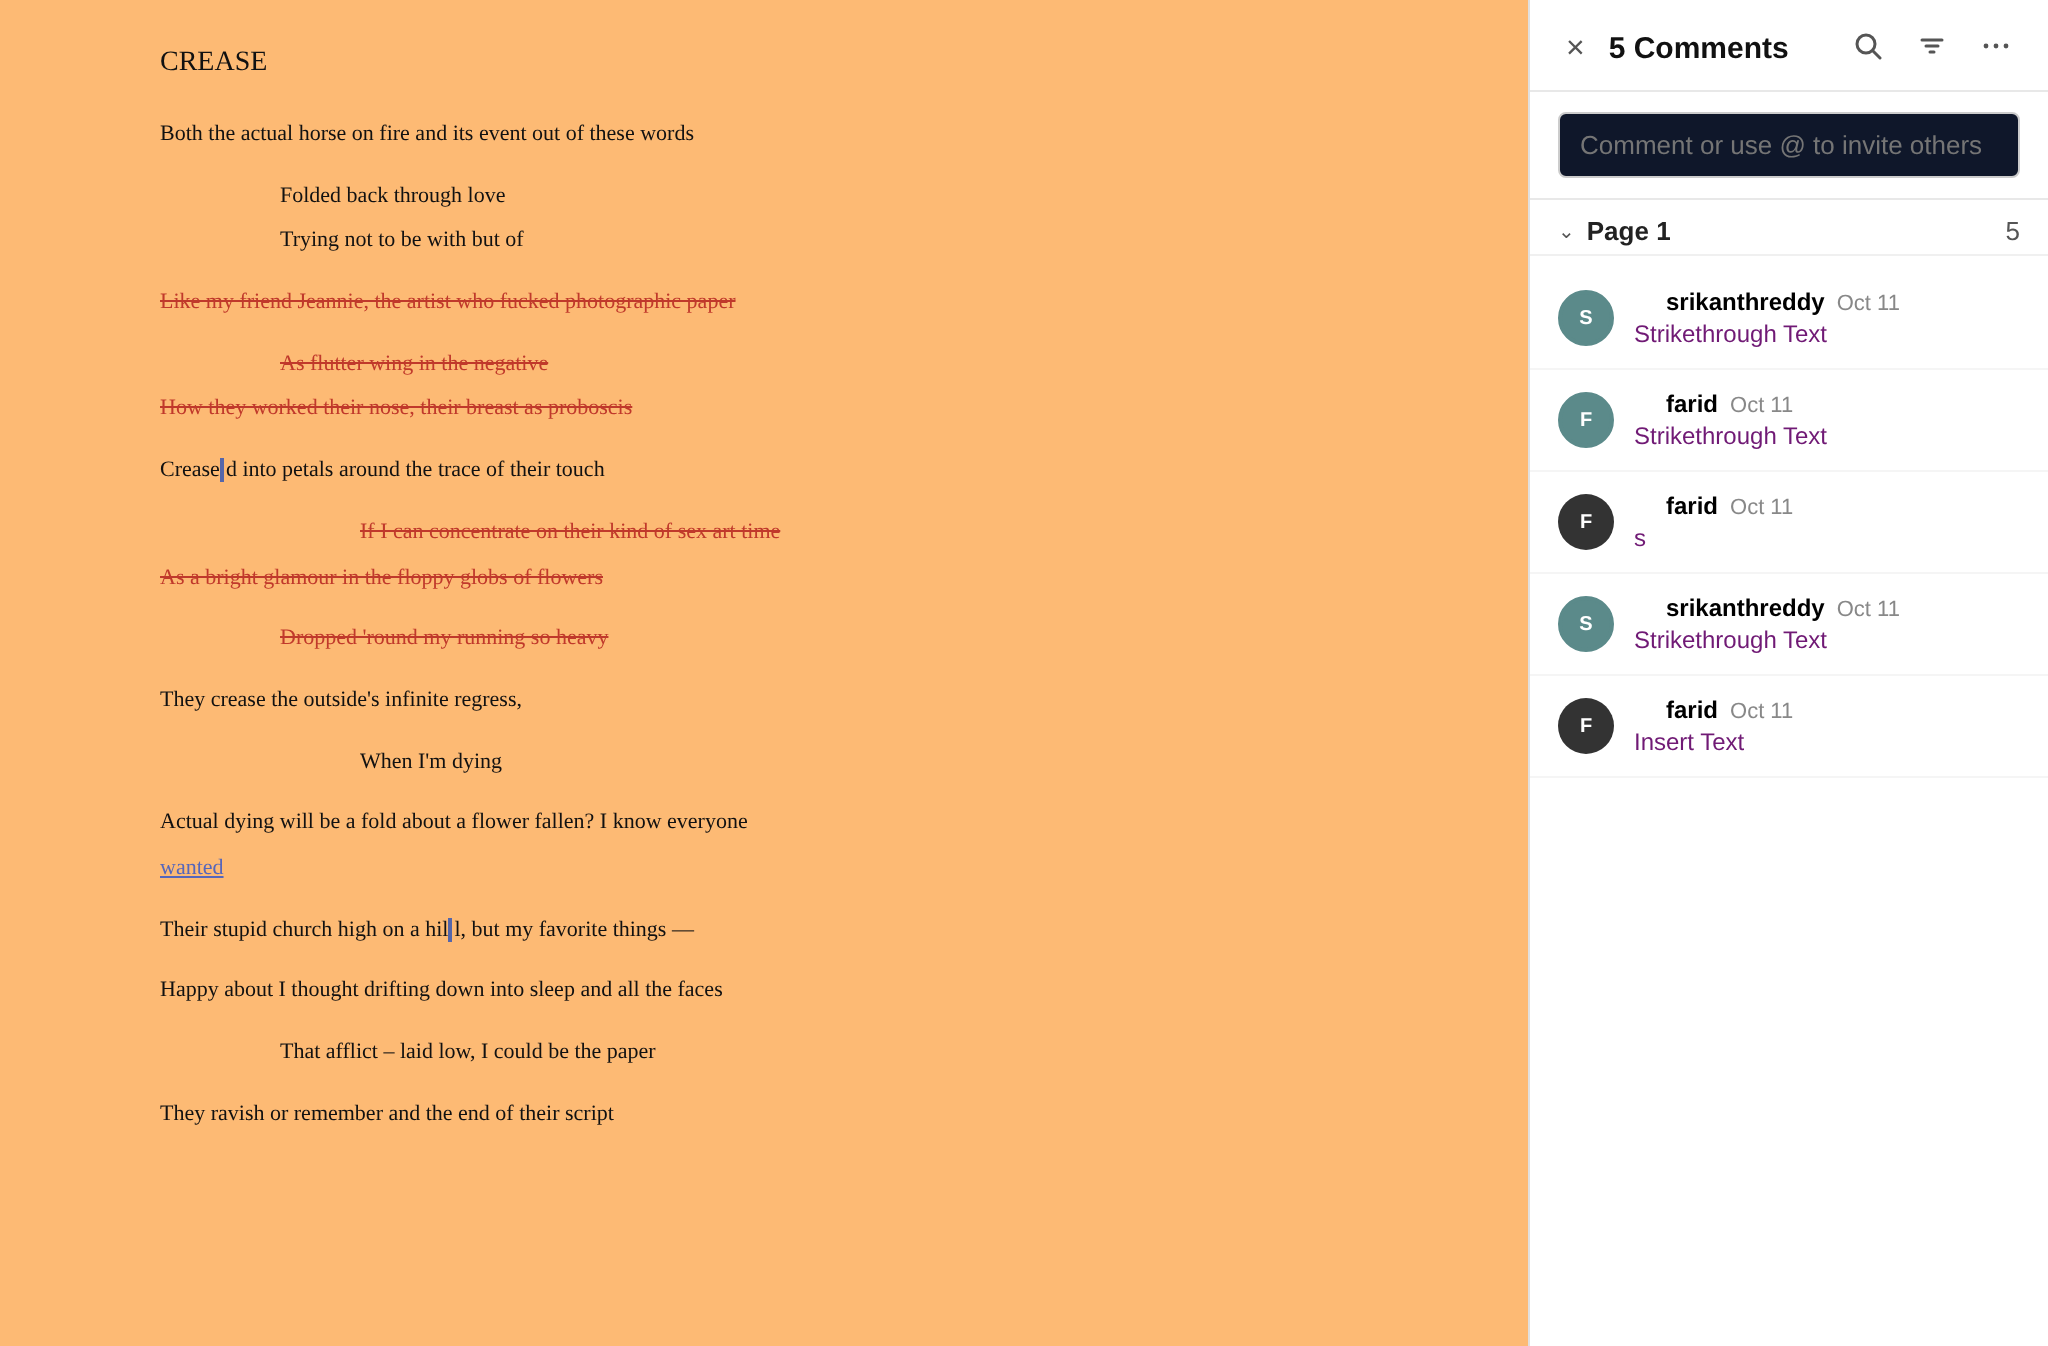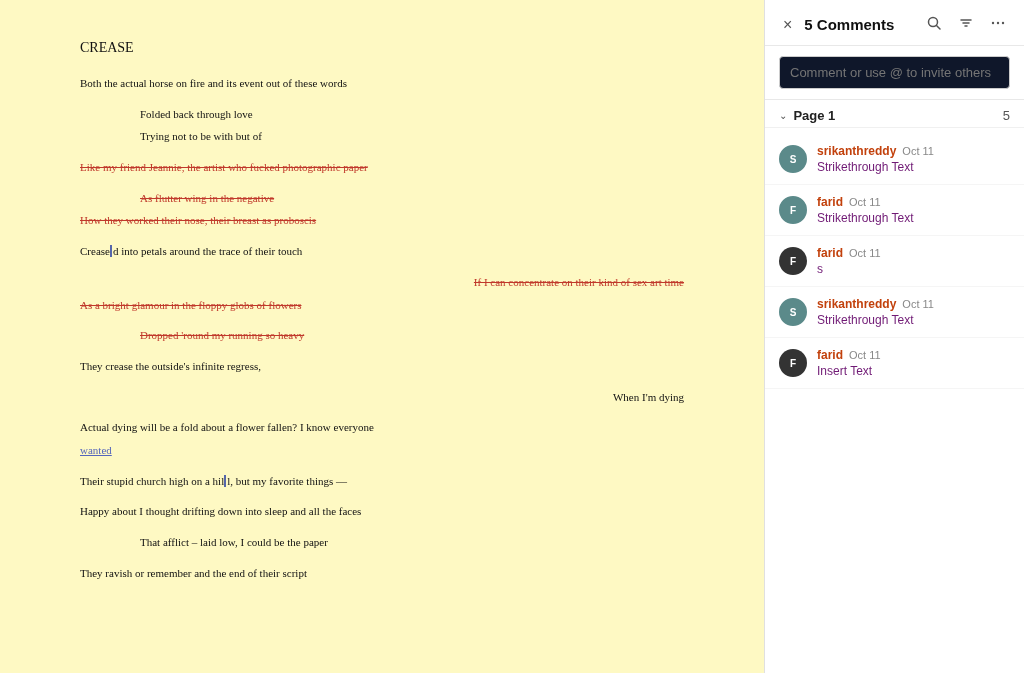--- a/index.html
+++ b/index.html
@@ -7,23 +7,23 @@
       font-family: Georgia, 'Times New Roman', serif;
       background: #fff;
       display: flex;
       height: 673px;
       overflow: hidden;
     }
 
     
     .doc-area {
       flex: 1;
-      padding: 40px 80px;
+      padding: 24px 80px;
       overflow-y: auto;
-      background: #fef9c3;
+      background: #fdba74;
     }
 
     .poem-title {
       font-family: Georgia, serif;
       font-size: 14px;
       font-weight: normal;
       margin-bottom: 18px;
       color: #111;
     }
 
@@ -34,21 +34,20 @@
       line-height: 1.7;
       margin-bottom: 4px;
     }
 
     .poem-line.indent1 {
       margin-left: 60px;
     }
 
     .poem-line.center {
       margin-left: 100px;
-      text-align: right;
     }
 
     .strikethrough-red {
       text-decoration: line-through;
       color: #c0392b;
     }
 
     .poem-spacer {
       height: 8px;
     }
@@ -190,21 +189,22 @@
       display: flex;
       align-items: baseline;
       gap: 6px;
       margin-bottom: 2px;
     }
 
     .comment-author {
       font-family: Arial, sans-serif;
       font-size: 12px;
       font-weight: 600;
-      color: #c2410c;
+      color: #000000;
+      margin-left: 16px;
     }
 
     .comment-date {
       font-family: Arial, sans-serif;
       font-size: 11px;
       color: #888;
     }
 
     .comment-text {
       font-family: Arial, sans-serif;

